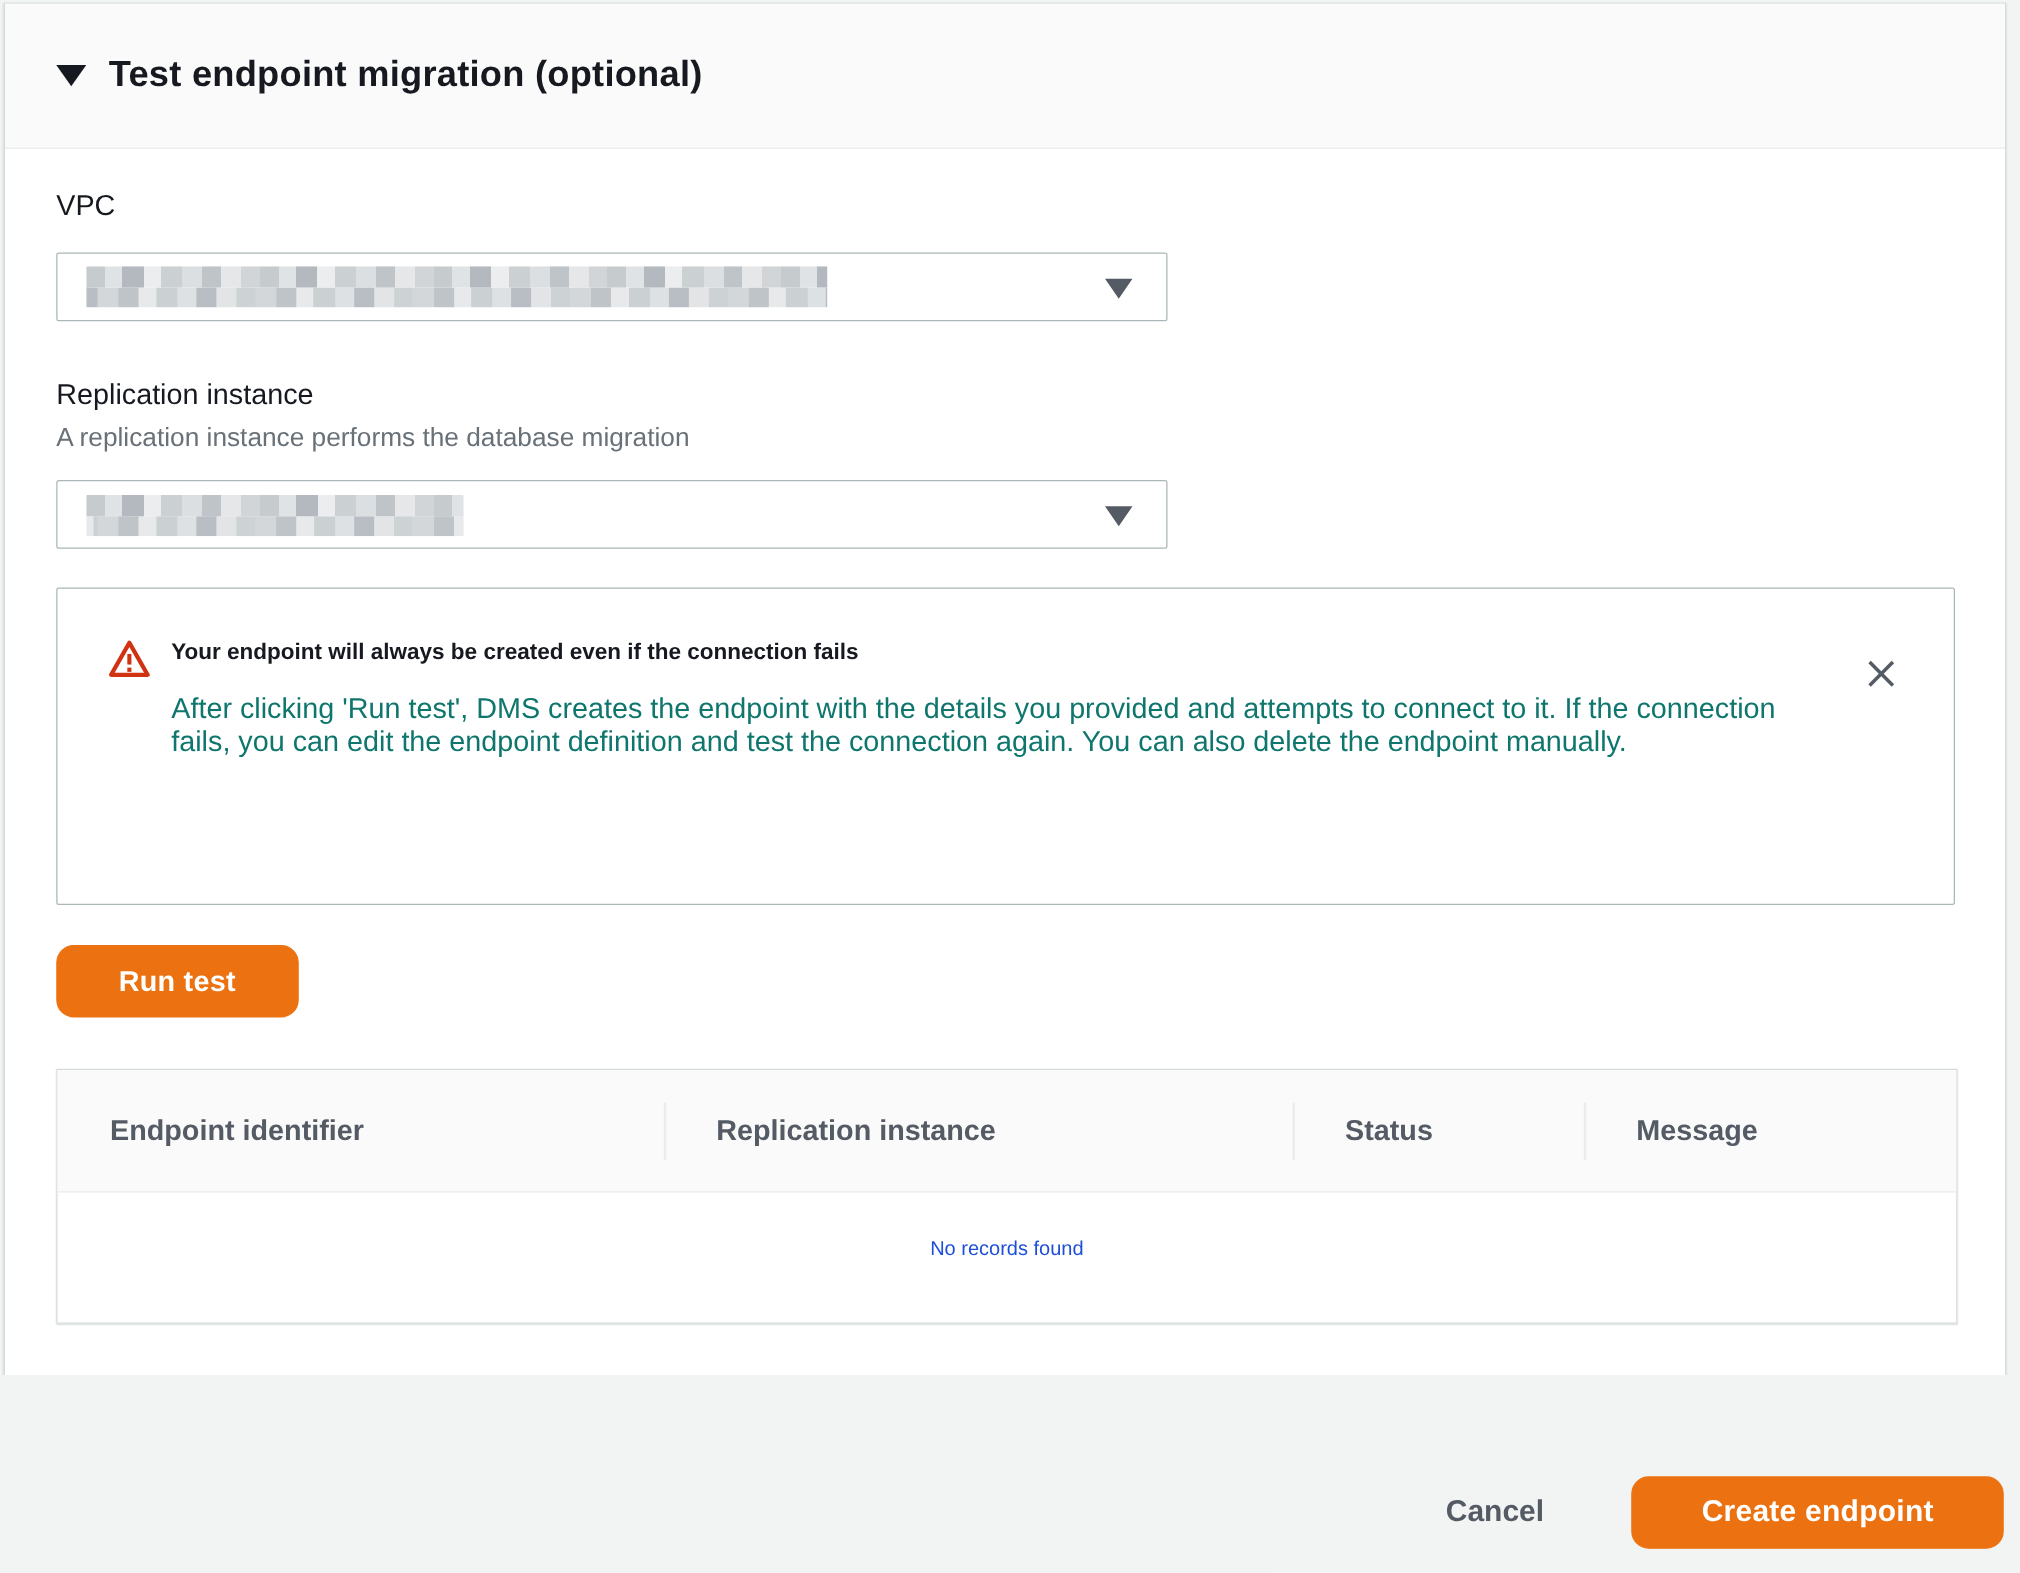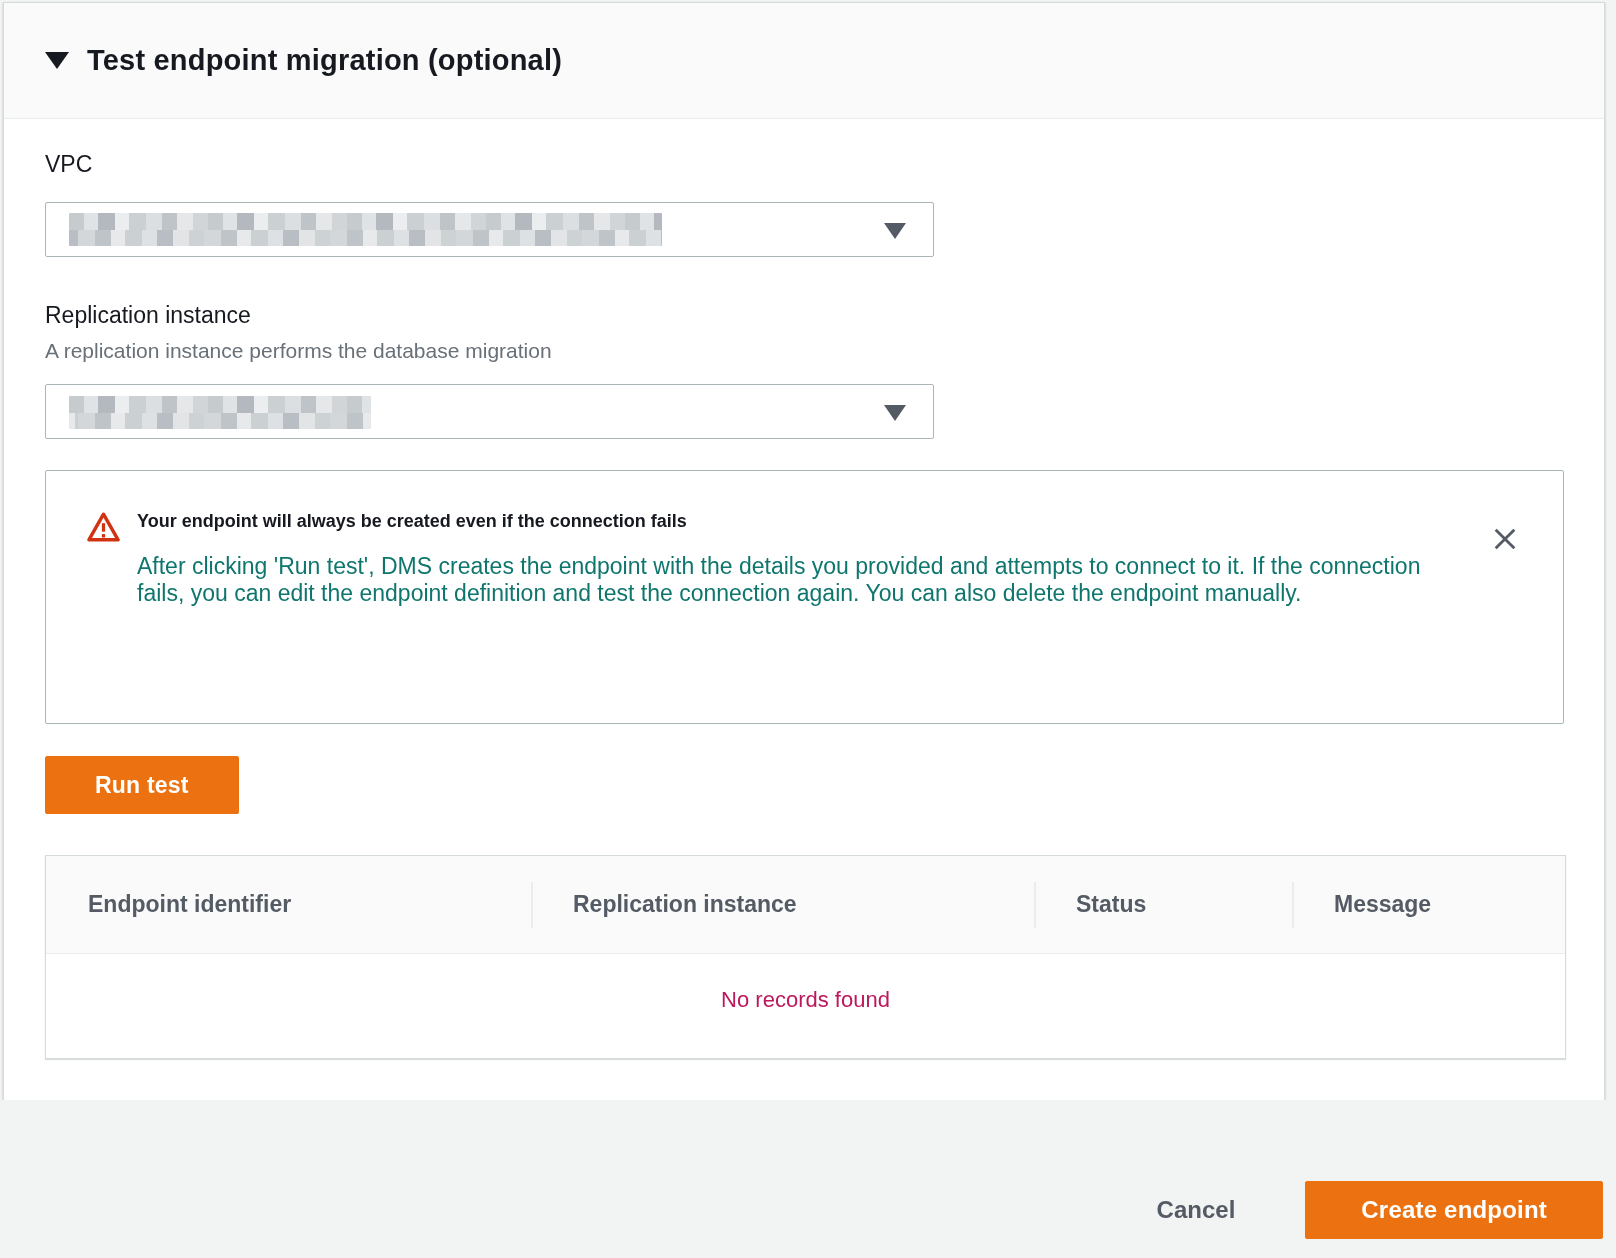--- a/index.html
+++ b/index.html
@@ -133,21 +133,21 @@
     border: none;
     cursor: pointer;
     display: flex; align-items: center; justify-content: center;
   }
 
   
   .btn-primary {
     height: 58px;
     background: #EC7211;
     border: 1px solid #EC7211;
-    border-radius: 2px;
+    border-radius: 14px;
     color: #FFFFFF;
     font-family: "Liberation Sans", sans-serif;
     font-size: 23px;
     font-weight: 700;
     cursor: pointer;
     letter-spacing: 0.2px;
   }
   .btn-run { padding: 0 49px; margin-bottom: 41px; }
   .btn-create { padding: 0 55px; font-size: 24px; }
   .btn-link {
@@ -187,30 +187,30 @@
   .th + .th::before {
     content: "";
     position: absolute;
     left: 0; top: 50%;
     transform: translateY(-50%);
     width: 2px; height: 46px;
     background: #EAEDED;
   }
   .th-1 { width: 485px; }
   .th-2 { width: 503px; }
-  .th-3 { width: 258px; }
+  .th-3 { width: 233px; }
   .th-4 { flex: 1; }
   .tbody {
     height: 104px;
     display: flex;
     align-items: center;
     justify-content: center;
     padding-bottom: 12px;
   }
-  .empty-msg { font-size: 22px; color: #be185d; }
+  .empty-msg { font-size: 16px; color: #1d4ed8; }
 
   
   .footer {
     position: absolute;
     left: 0; right: 0; bottom: 0;
     top: 1100px;
     background: #F2F3F3;
     display: flex;
     align-items: center;
     justify-content: flex-end;

